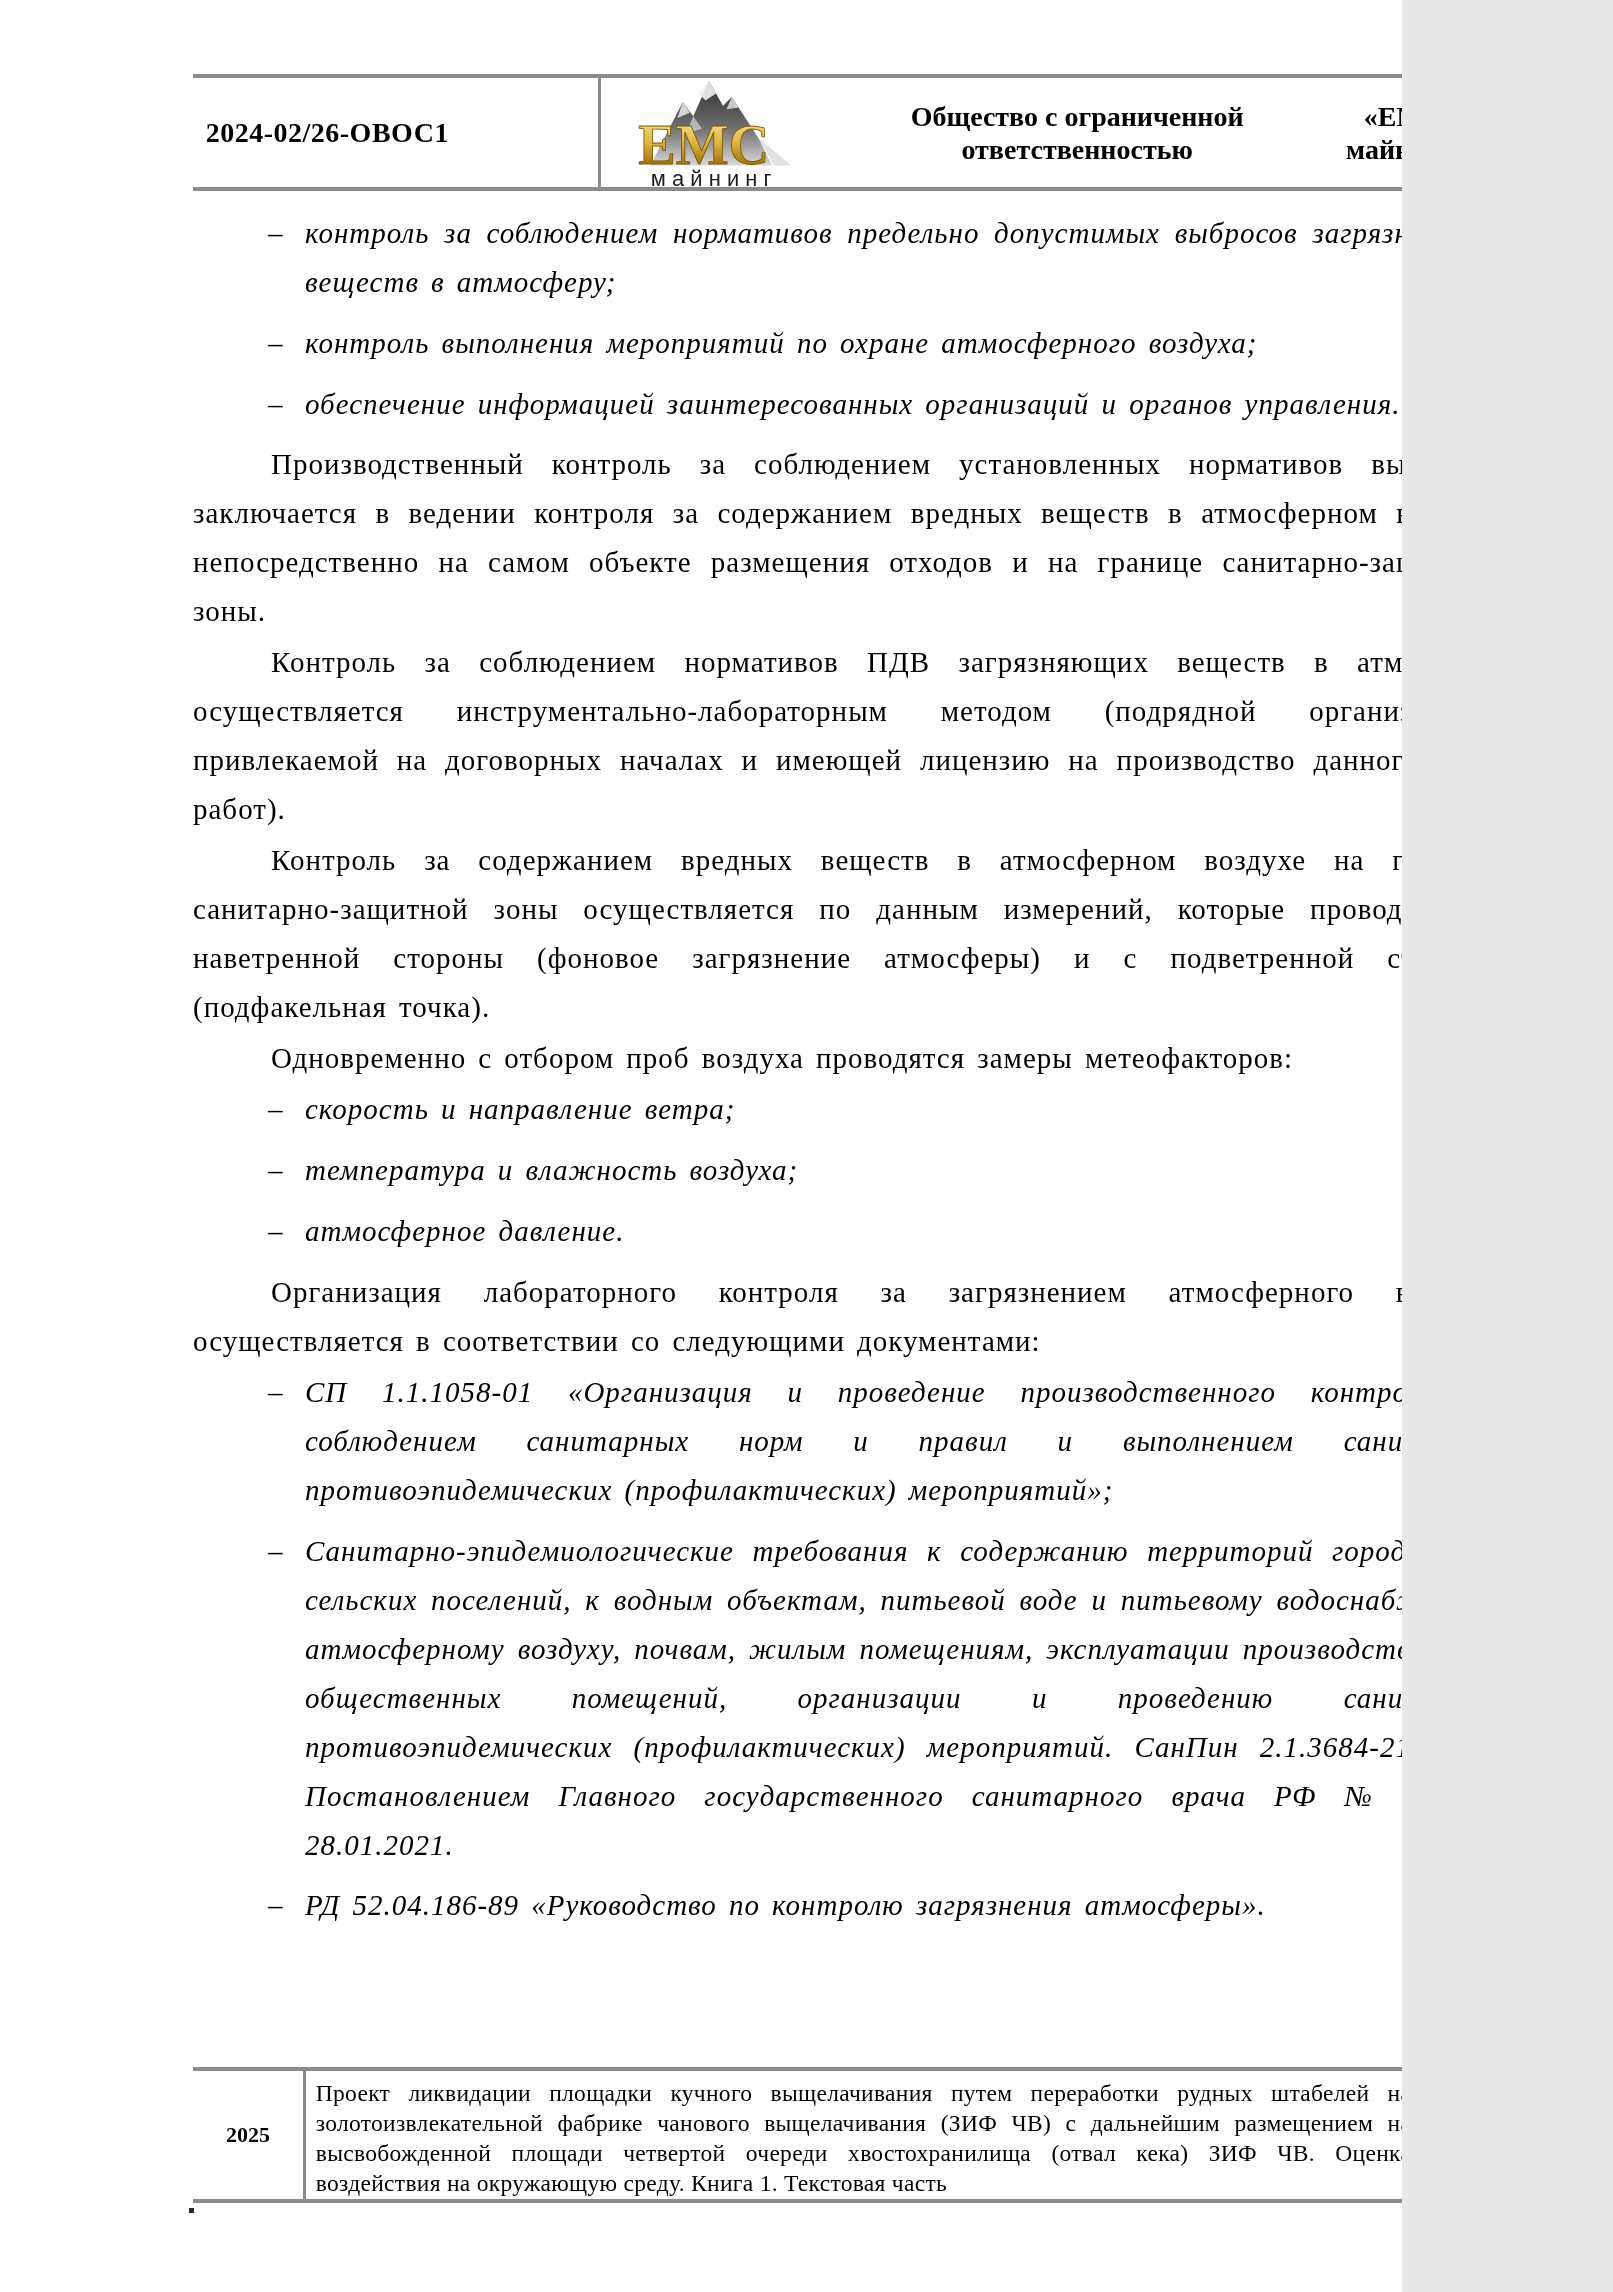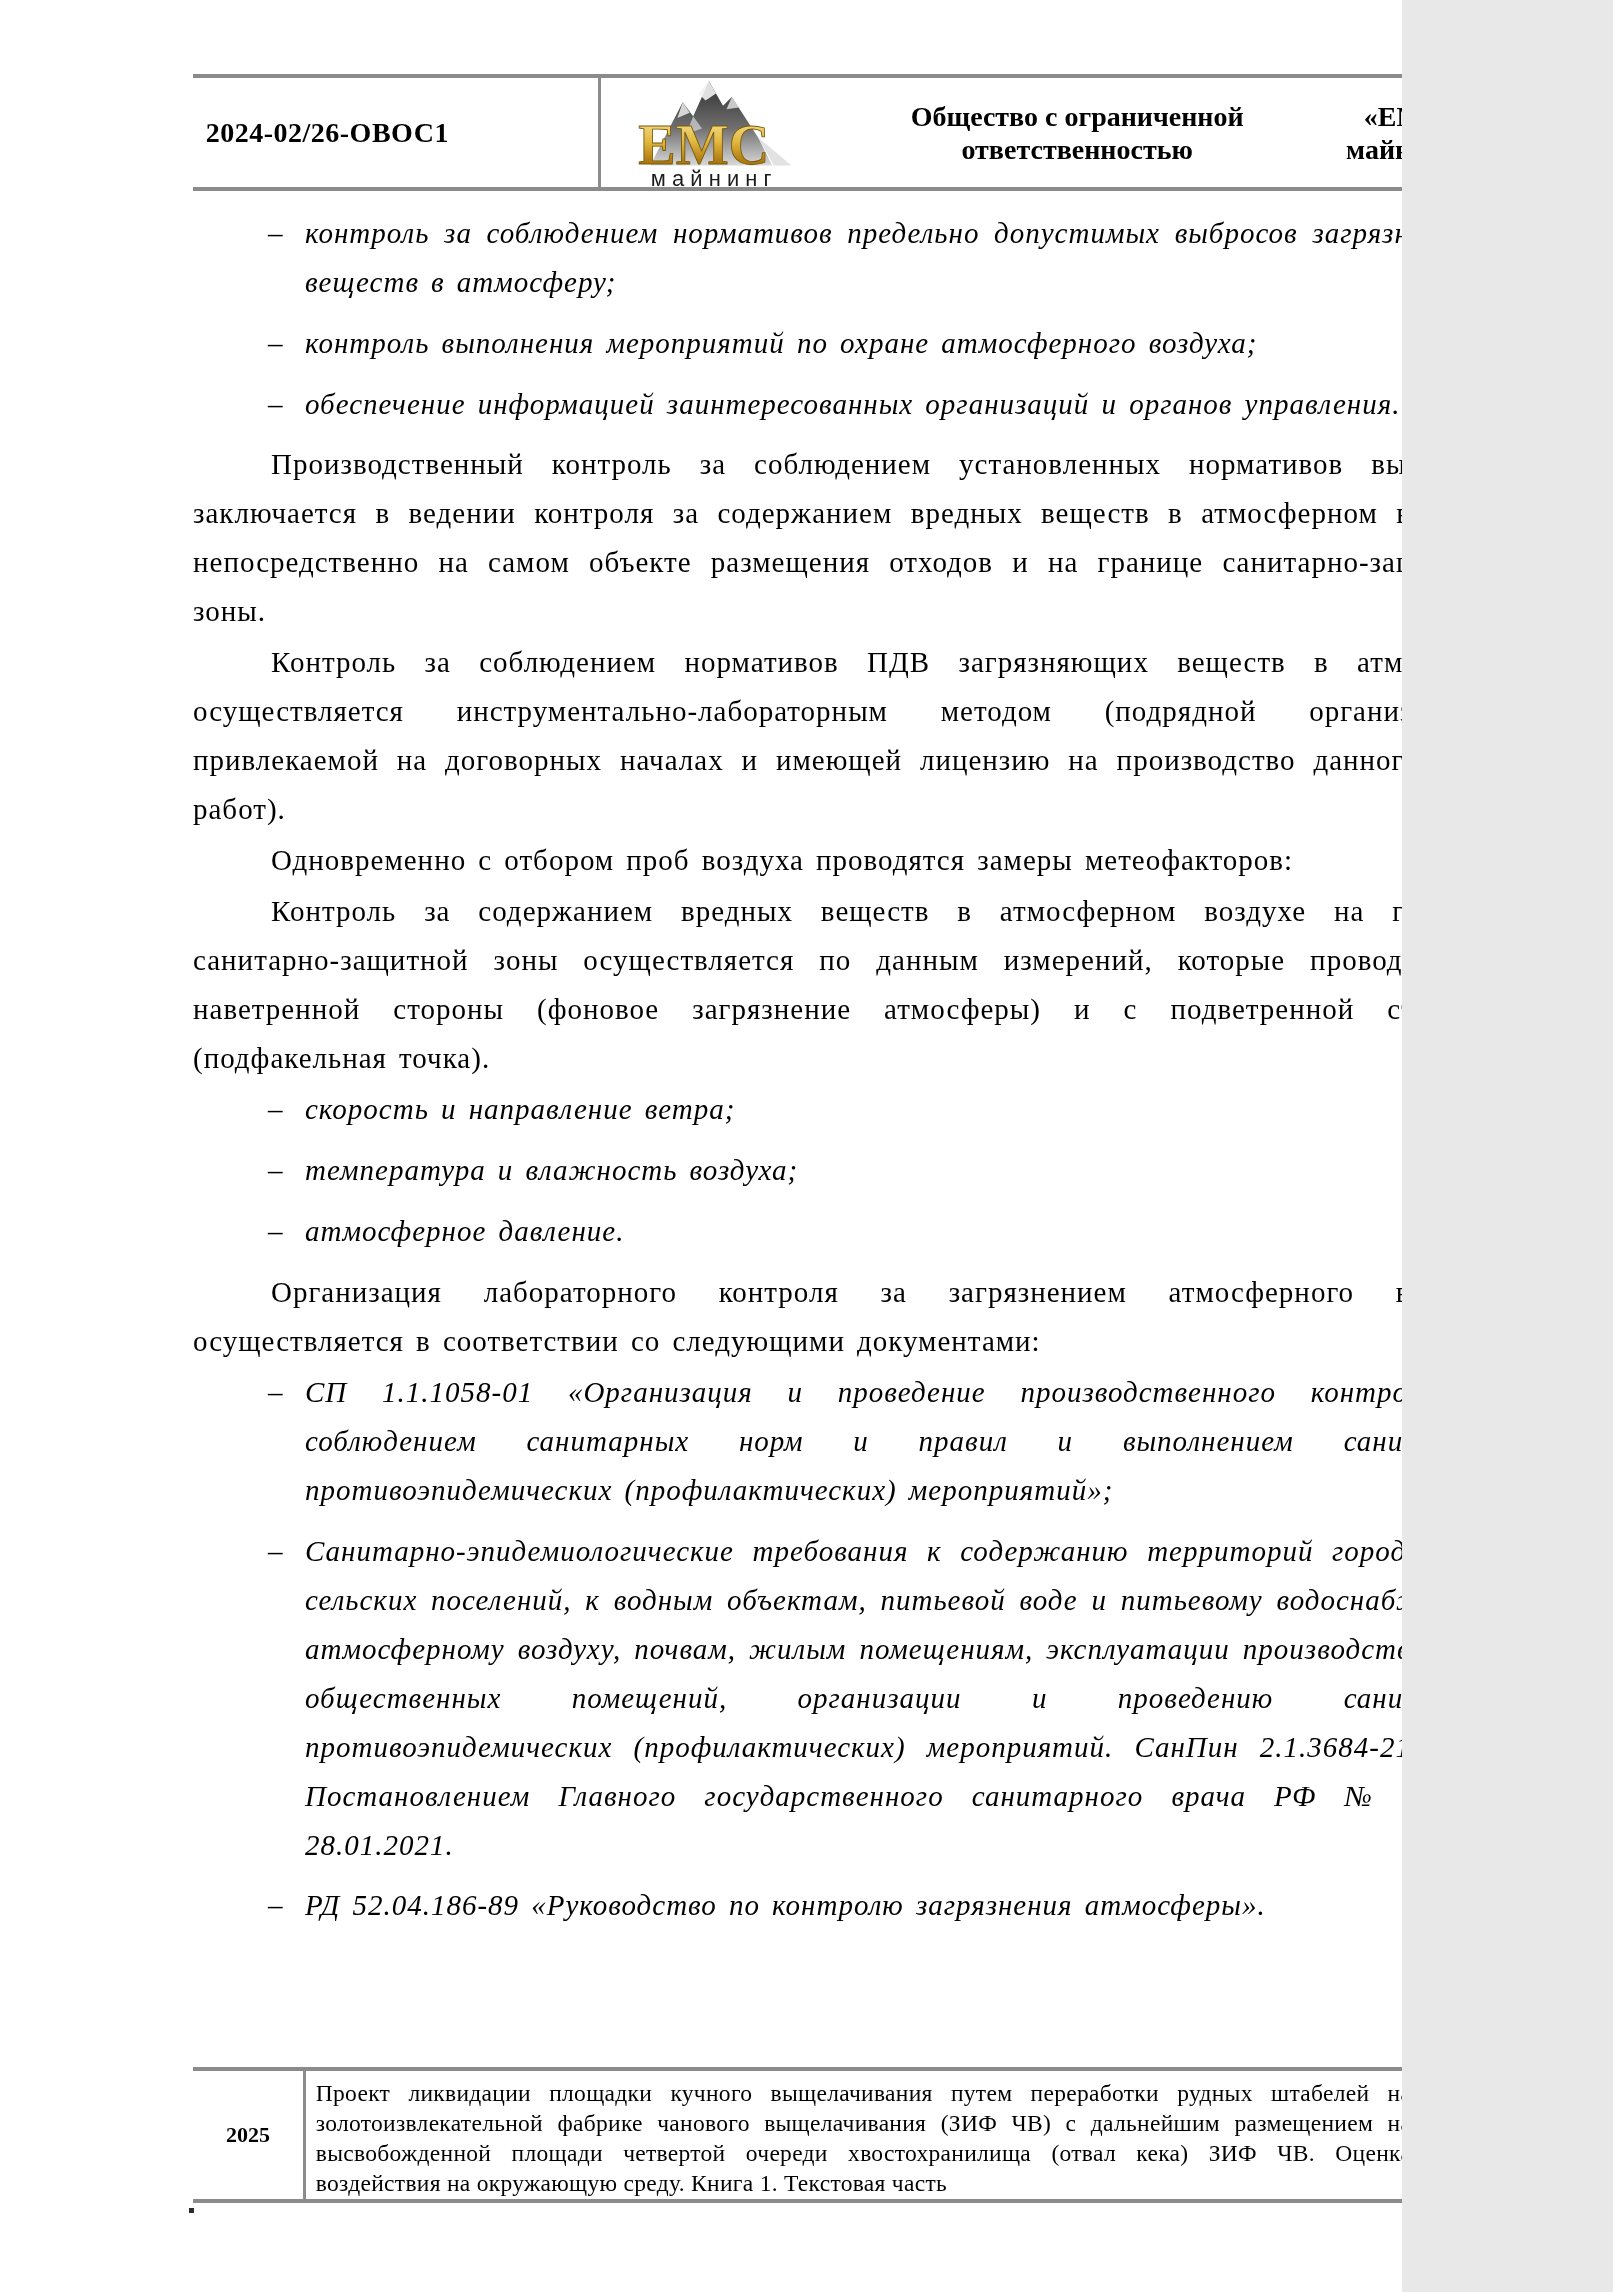--- a/index.html
+++ b/index.html
@@ -125,22 +125,22 @@
         <div class="li-text">контроль выполнения мероприятий по охране атмосферного воздуха;</div>
       </div>
       <div class="li">
         <span class="dash">–</span>
         <div class="li-text">обеспечение информацией заинтересованных организаций и органов управления.</div>
       </div>
     </div>
 
     <p class="para">Производственный контроль за соблюдением установленных нормативов выбросов заключается в ведении контроля за содержанием вредных веществ в атмосферном воздухе непосредственно на самом объекте размещения отходов и на границе санитарно-защитной зоны.</p>
     <p class="para">Контроль за соблюдением нормативов ПДВ загрязняющих веществ в атмосферу осуществляется инструментально-лабораторным методом (подрядной организацией, привлекаемой на договорных началах и имеющей лицензию на производство данного вида работ).</p>
+    <p class="para">Контроль за содержанием вредных веществ в атмосферном воздухе на границе санитарно-защитной зоны осуществляется по данным измерений, которые проводятся с наветренной стороны (фоновое загрязнение атмосферы) и с подветренной стороны (подфакельная точка).</p>
     <p class="para">Одновременно с отбором проб воздуха проводятся замеры метеофакторов:</p>
-    <p class="para">Контроль за содержанием вредных веществ в атмосферном воздухе на границе санитарно-защитной зоны осуществляется по данным измерений, которые проводятся с наветренной стороны (фоновое загрязнение атмосферы) и с подветренной стороны (подфакельная точка).</p>
 
     <div class="blist">
       <div class="li">
         <span class="dash">–</span>
         <div class="li-text">скорость и направление ветра;</div>
       </div>
       <div class="li">
         <span class="dash">–</span>
         <div class="li-text">температура и влажность воздуха;</div>
       </div>

